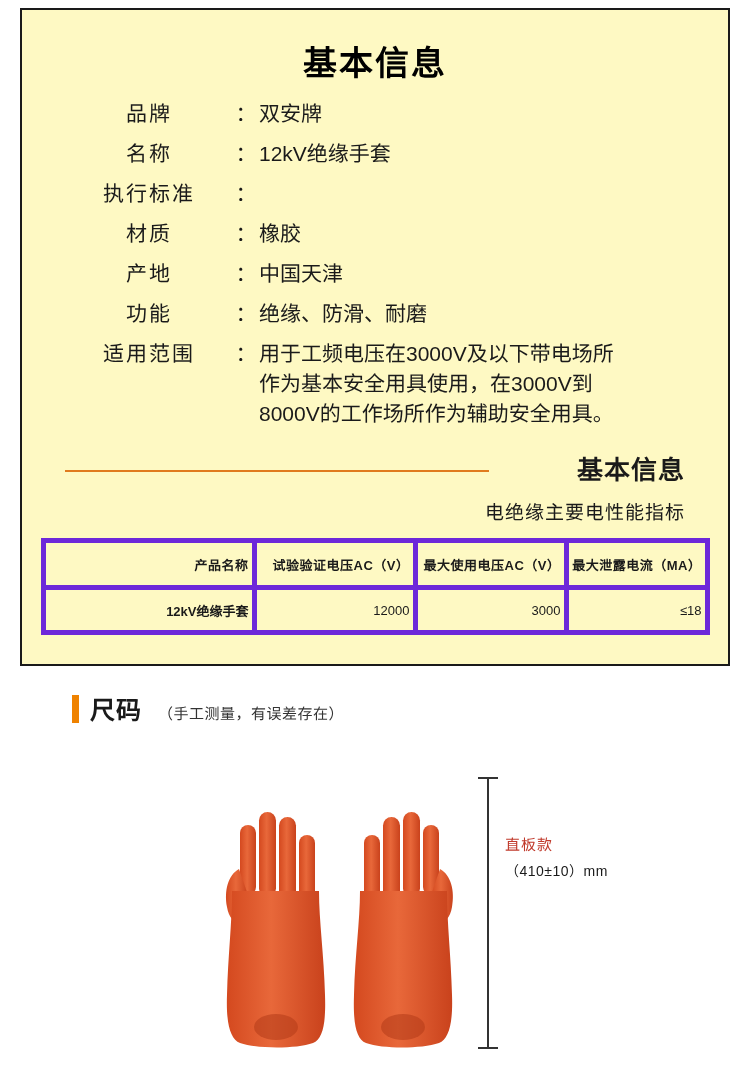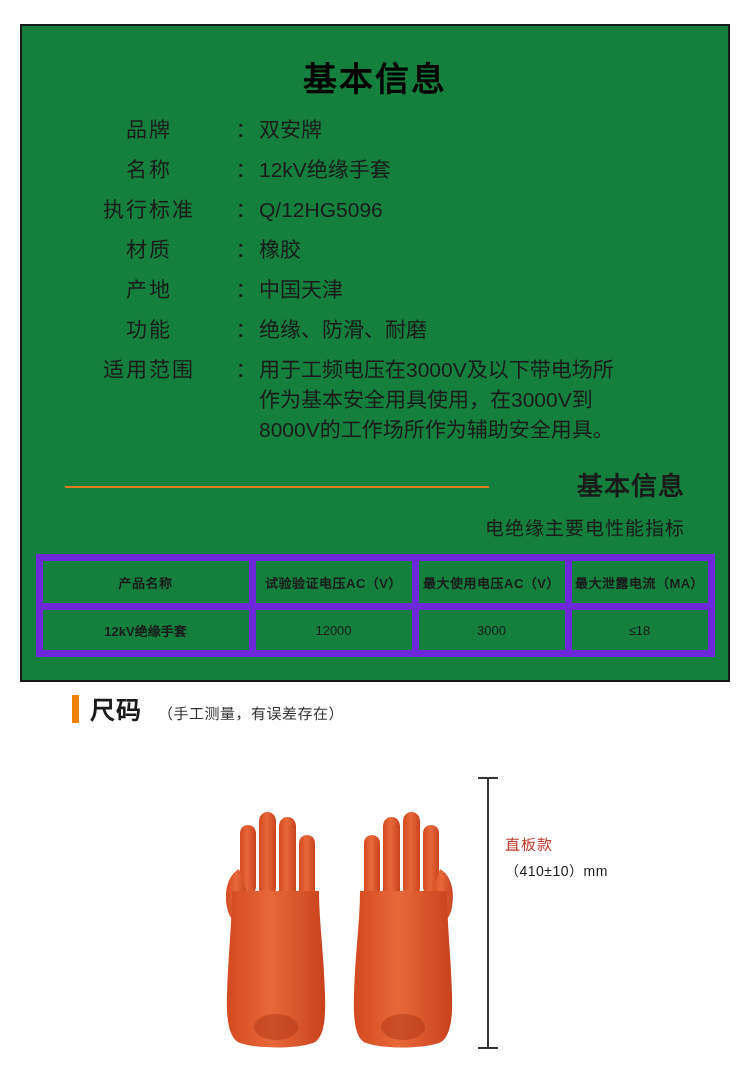--- a/index.html
+++ b/index.html
@@ -13,26 +13,26 @@
     font-family: "Liberation Sans", "DejaVu Sans", sans-serif;
     color: #1a1a1a;
     position: relative;
     overflow: hidden;
   }
 
   
   .info-panel {
     position: absolute;
     left: 20px;
-    top: 24px;
+    top: 8px;
     width: 710px;
     height: 658px;
     border: 2px solid #1a1a1a;
     box-sizing: border-box;
-    background: #15803d;
+    background: #fef9c3;
   }
 
   .panel-title {
     text-align: center;
     font-size: 34px;
     font-weight: bold;
     letter-spacing: 2px;
     margin-top: 26px;
     margin-bottom: 14px;
     color: #000;
@@ -107,22 +107,22 @@
 
   
   .perf-table {
     width: 620px;
     margin: 14px auto 0 auto;
     border-collapse: collapse;
     table-layout: fixed;
   }
   .perf-table th,
   .perf-table td {
-    border: 7px solid #6d28d9;
-    text-align: center;
+    border: 5px solid #6d28d9;
+    text-align: right;
     color: #1a1a1a;
   }
   .perf-table th {
     font-size: 13px;
     font-weight: bold;
     height: 38px;
     padding: 2px 3px;
     letter-spacing: 0.5px;
   }
   .perf-table td {
@@ -250,21 +250,20 @@
 
     <div class="spec-row">
       <div class="spec-label">名称</div>
       <div class="spec-colon">：</div>
       <div class="spec-value">12kV绝缘手套</div>
     </div>
 
     <div class="spec-row">
       <div class="spec-label">执行标准</div>
       <div class="spec-colon">：</div>
-      <div class="spec-value">Q/12HG5096</div>
     </div>
 
     <div class="spec-row">
       <div class="spec-label">材质</div>
       <div class="spec-colon">：</div>
       <div class="spec-value">橡胶</div>
     </div>
 
     <div class="spec-row">
       <div class="spec-label">产地</div>

